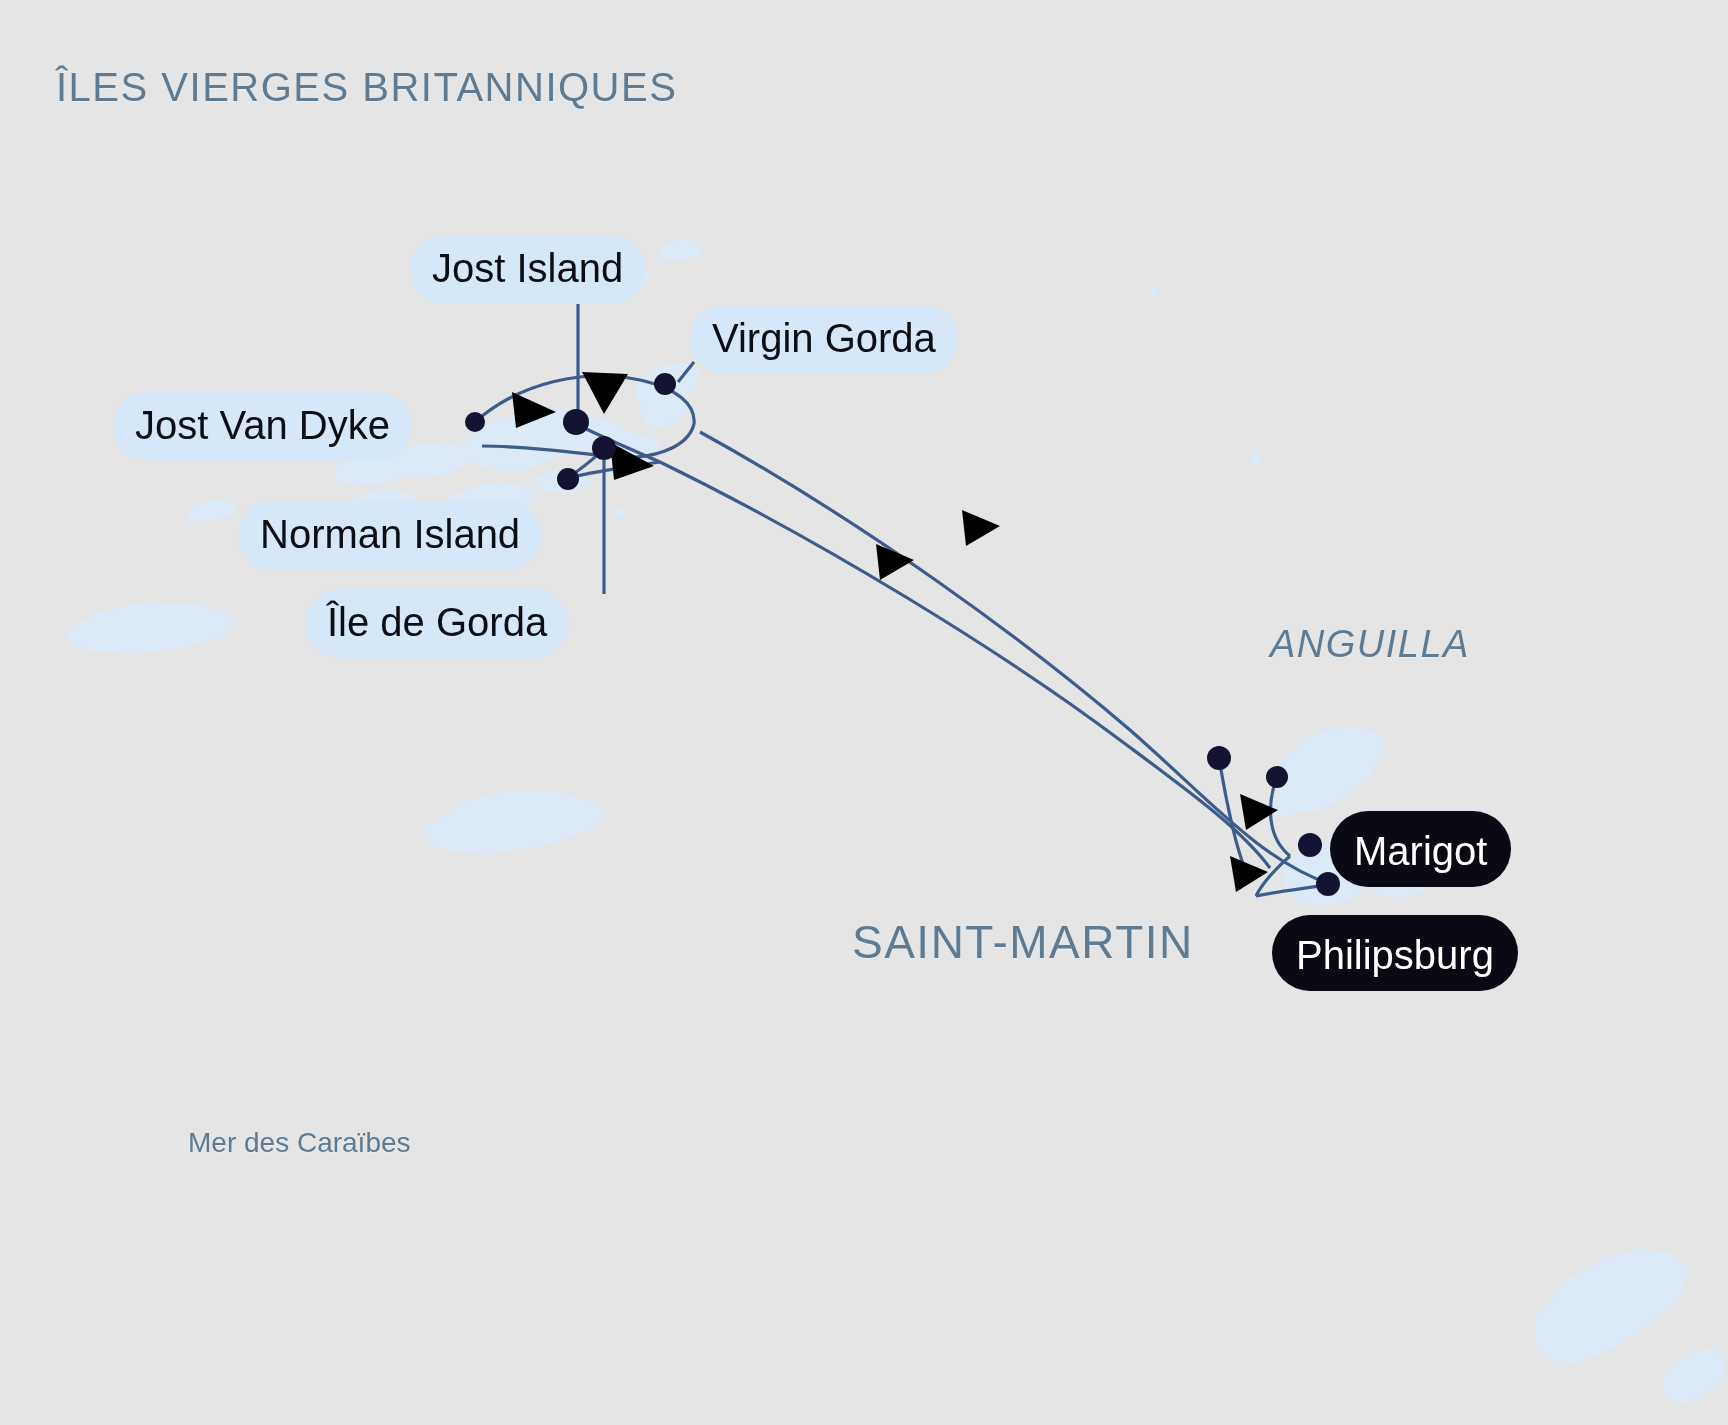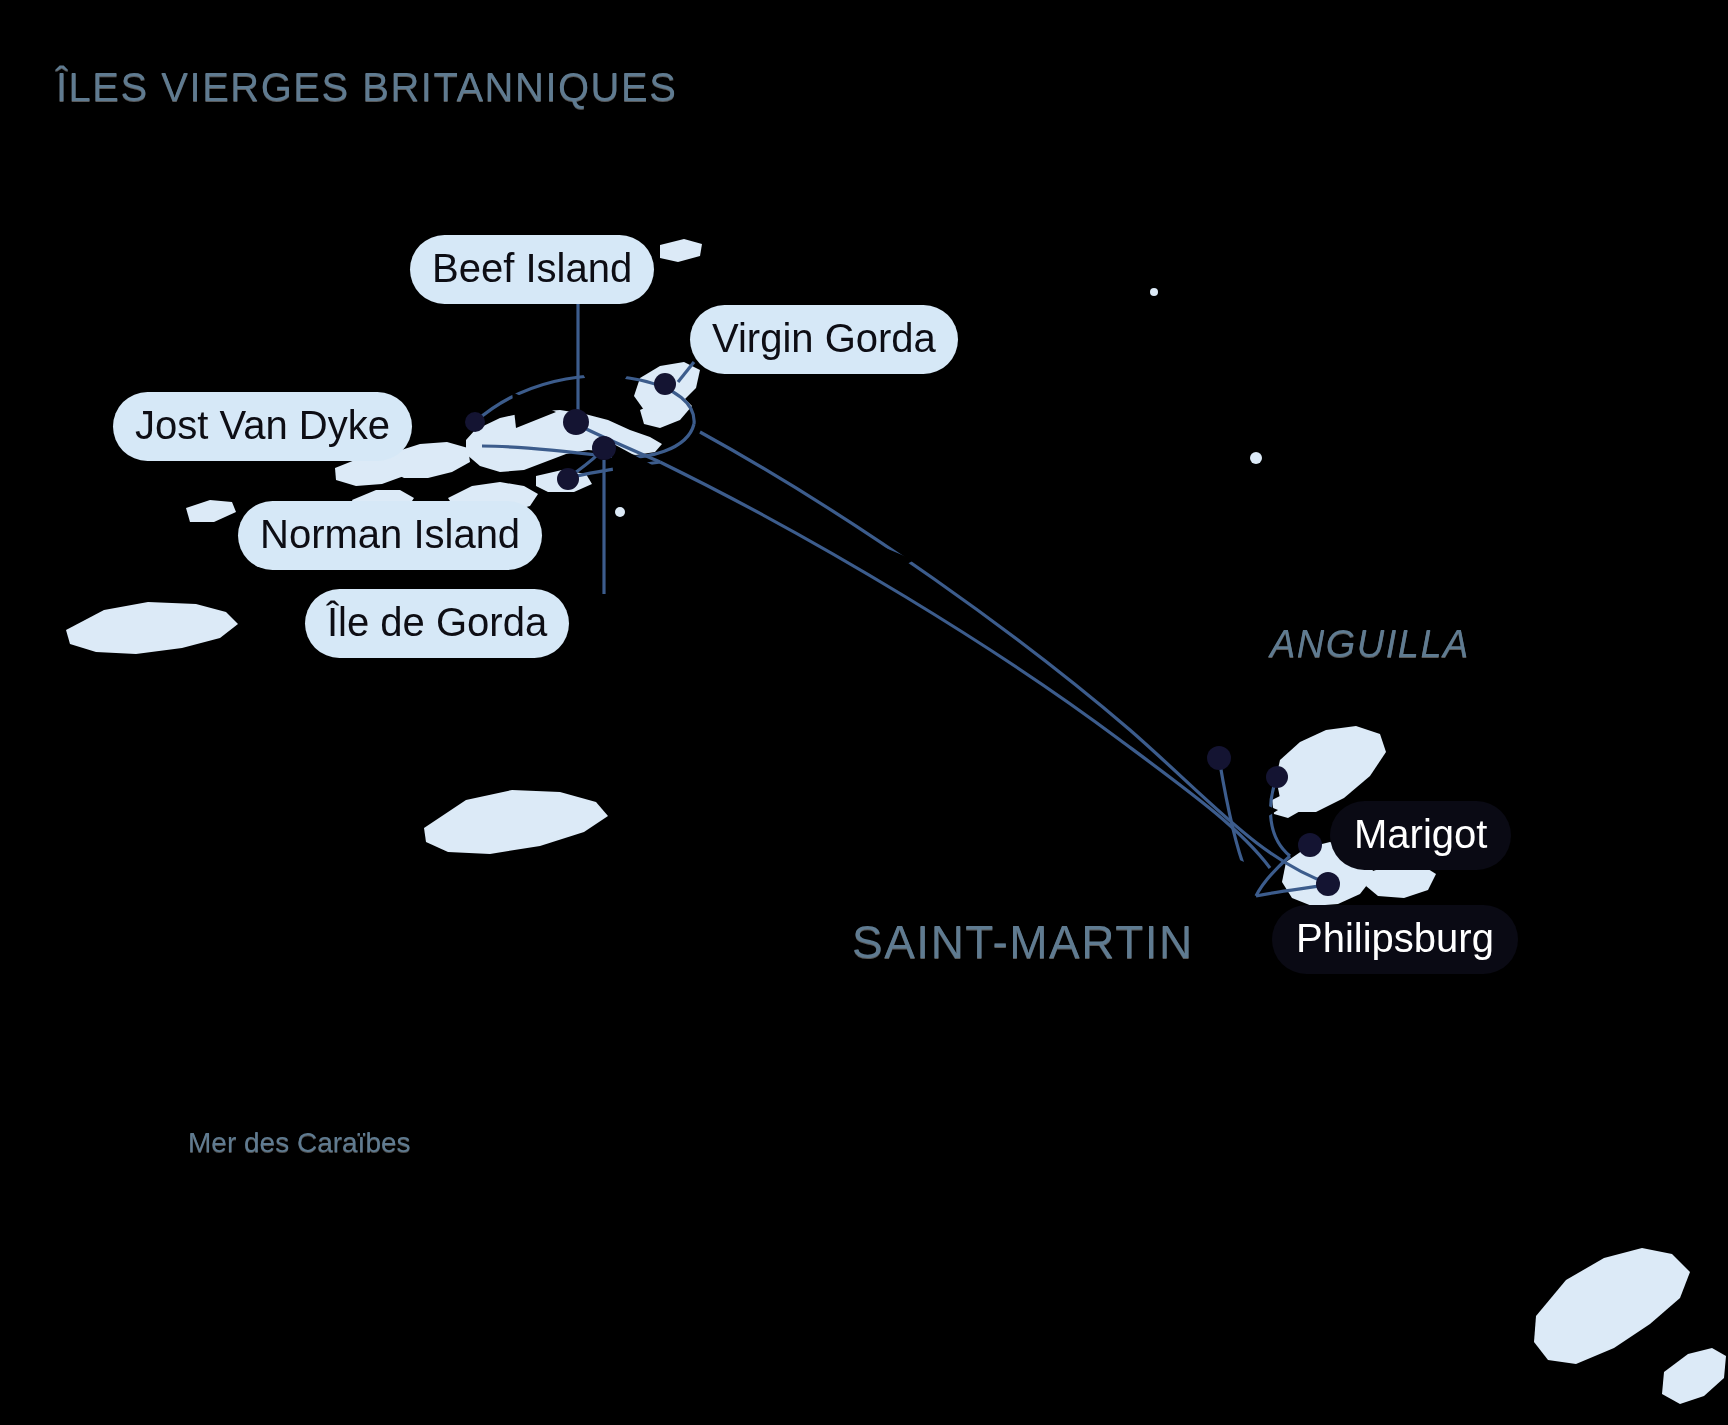--- a/index.html
+++ b/index.html
@@ -10,21 +10,21 @@
   body {
     width: 1728px;
     height: 1425px;
     overflow: hidden;
     font-family: "Liberation Sans", sans-serif;
   }
   #map {
     position: relative;
     width: 1728px;
     height: 1425px;
-    background: #000000;
+    background: #e5e5e5;
   }
   #map-svg {
     position: absolute;
     left: 0;
     top: 0;
     width: 1728px;
     height: 1425px;
   }
 
   
@@ -64,22 +64,23 @@
   }
   .pill.light {
     background: #d6e8f7;
     color: #0d0d14;
     padding: 13px 22px 16px 22px;
     font-size: 40px;
   }
   .pill.dark {
     background: #0a0a14;
     color: #ffffff;
-    padding: 13px 24px 16px 24px;
+    padding: 20px 24px 16px 24px;
     font-size: 40px;
+    margin-top: 10px;
   }
 
   .p-beef     { left: 410px;  top: 235px; }
   .p-virgin   { left: 690px;  top: 305px; }
   .p-jost     { left: 113px;  top: 392px; }
   .p-norman   { left: 238px;  top: 501px; }
   .p-cooper   { left: 305px;  top: 589px; }
   .p-sandy    { left: 1261px; top: 703px; }
   .p-dog      { left: 942px;  top: 769px; }
   .p-marigot  { left: 1330px; top: 801px; }
@@ -208,21 +209,21 @@
       <circle class="dot" cx="1328" cy="884" r="12"></circle>
     </g>
   </svg>
 
   <div class="region-label region-bvi">ÎLES VIERGES BRITANNIQUES</div>
   <div class="region-label region-ang">ANGUILLA</div>
   <div class="region-label region-sxm">SAINT-MARTIN</div>
 
   <div class="sea-label">Mer des Caraïbes</div>
 
-  <div class="pill light p-beef">Beef Island</div>
+  <div class="pill light p-beef">Jost Island</div>
   <div class="pill light p-virgin">Virgin Gorda</div>
   <div class="pill light p-jost">Jost Van Dyke</div>
   <div class="pill light p-norman">Norman Island</div>
   <div class="pill light p-cooper">Île de Gorda</div>
   <div class="pill dark  p-marigot">Marigot</div>
   <div class="pill dark  p-philip">Philipsburg</div>
 
 </div>
 
 </body></html>

